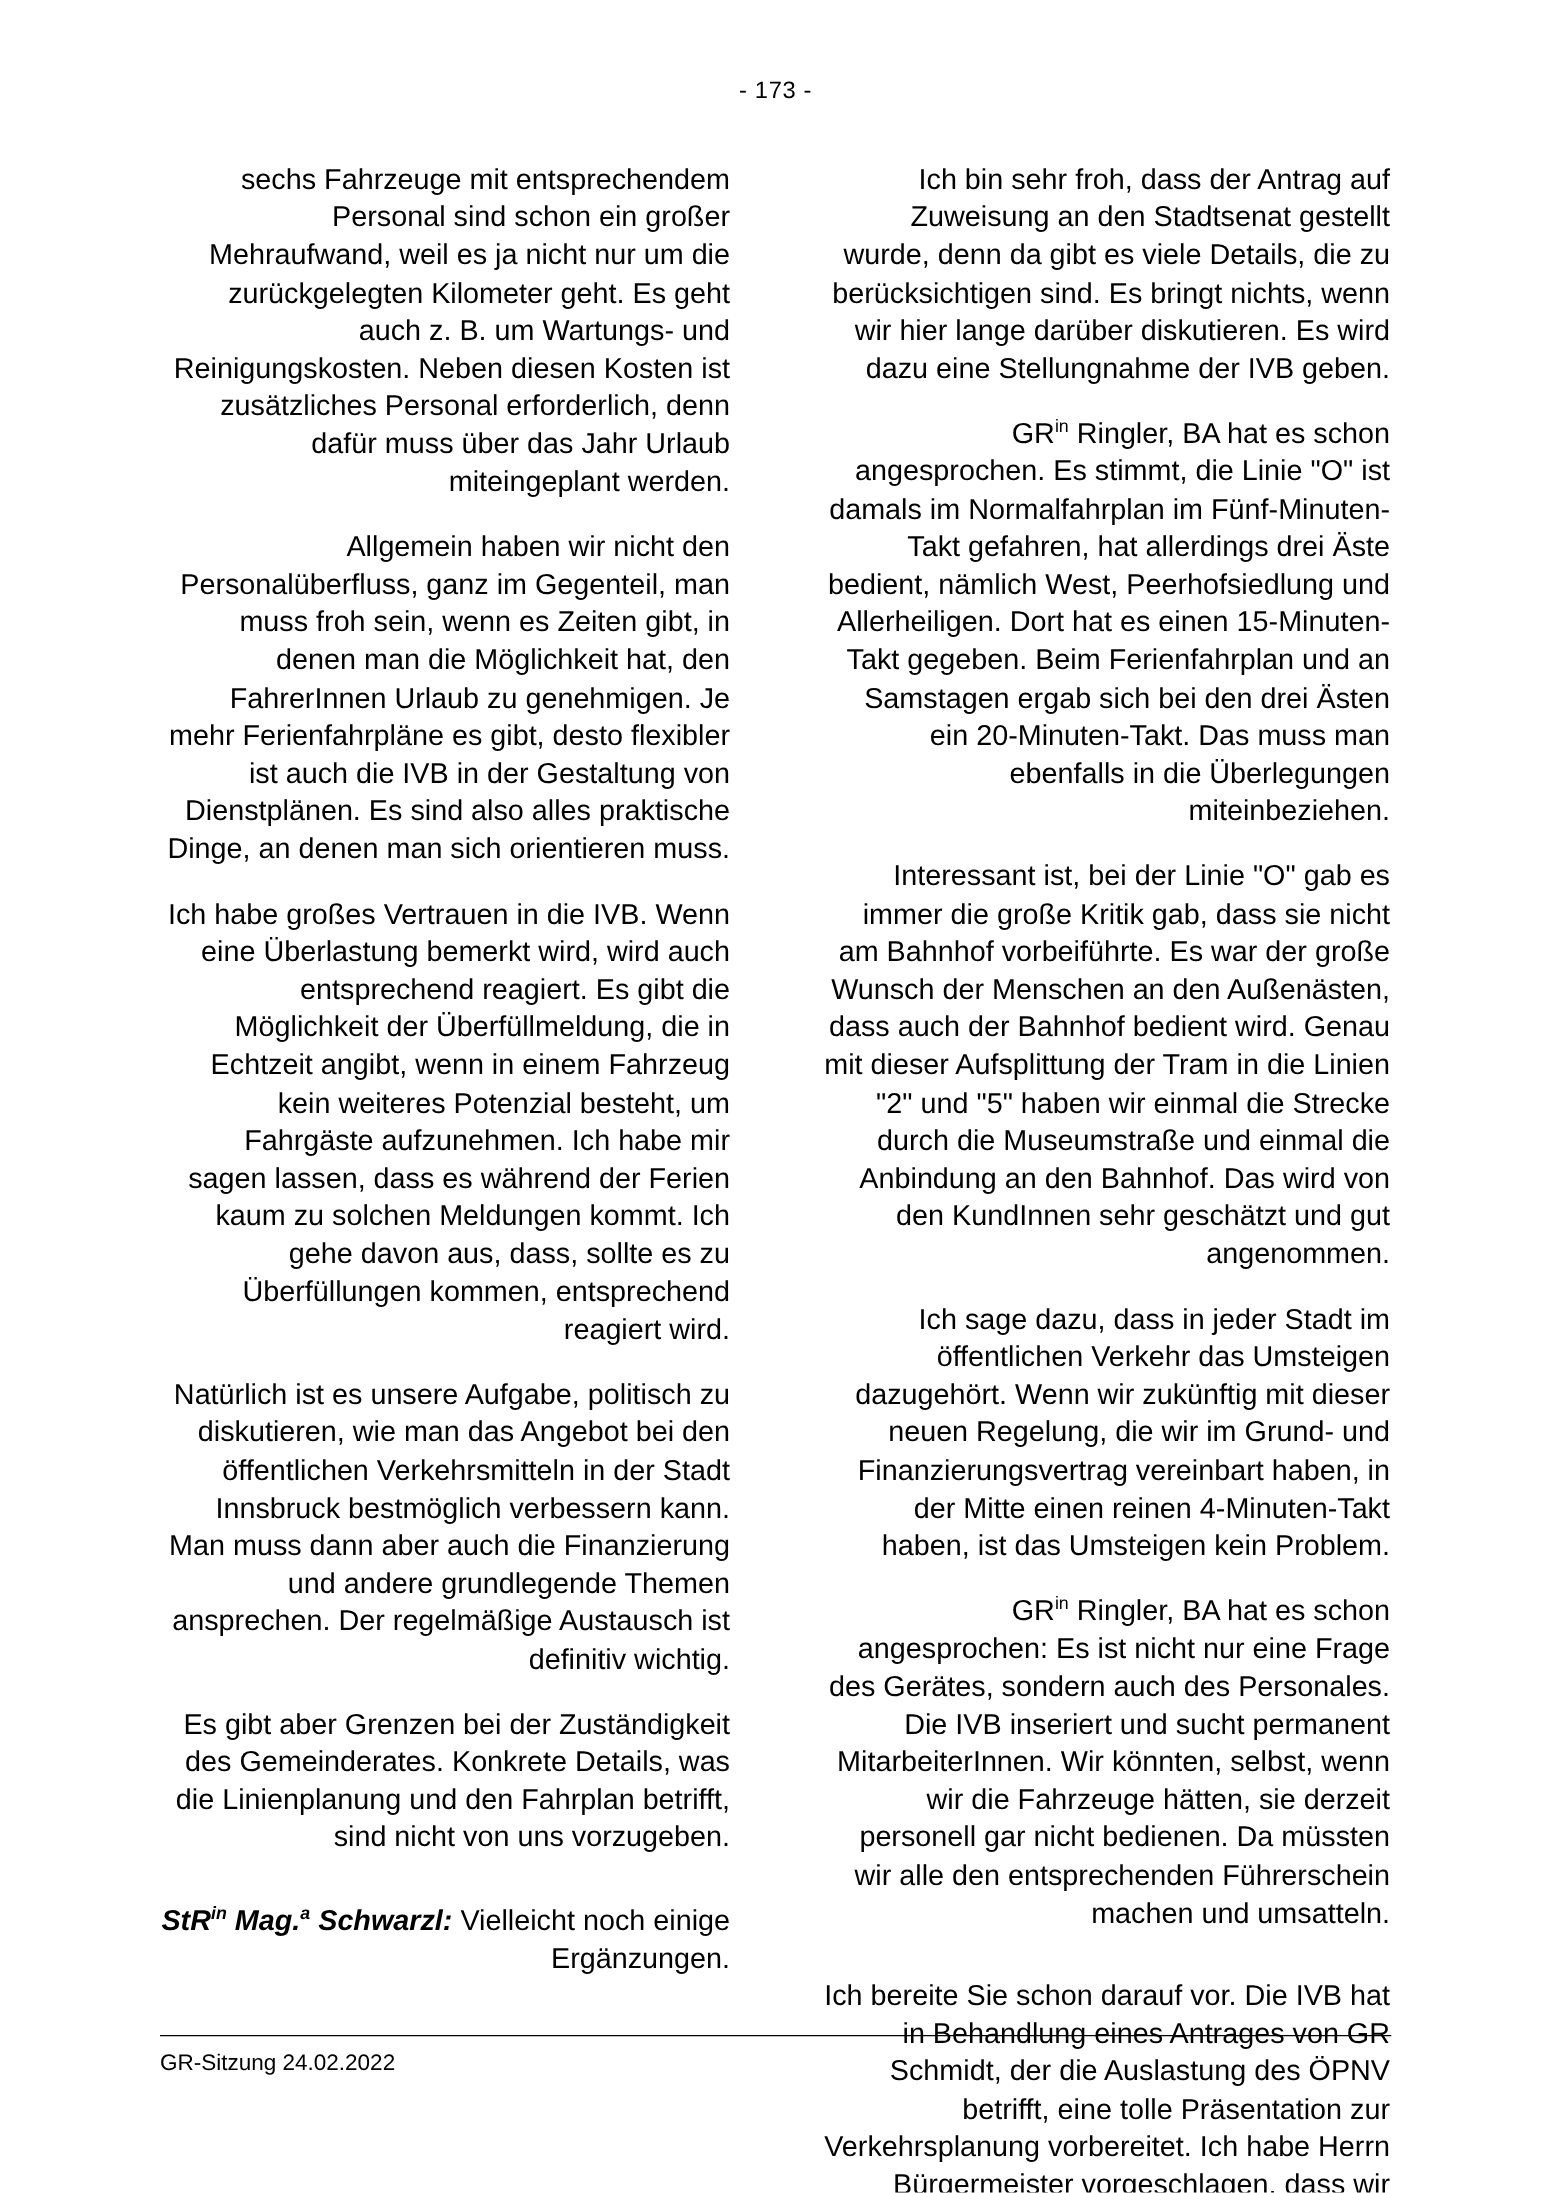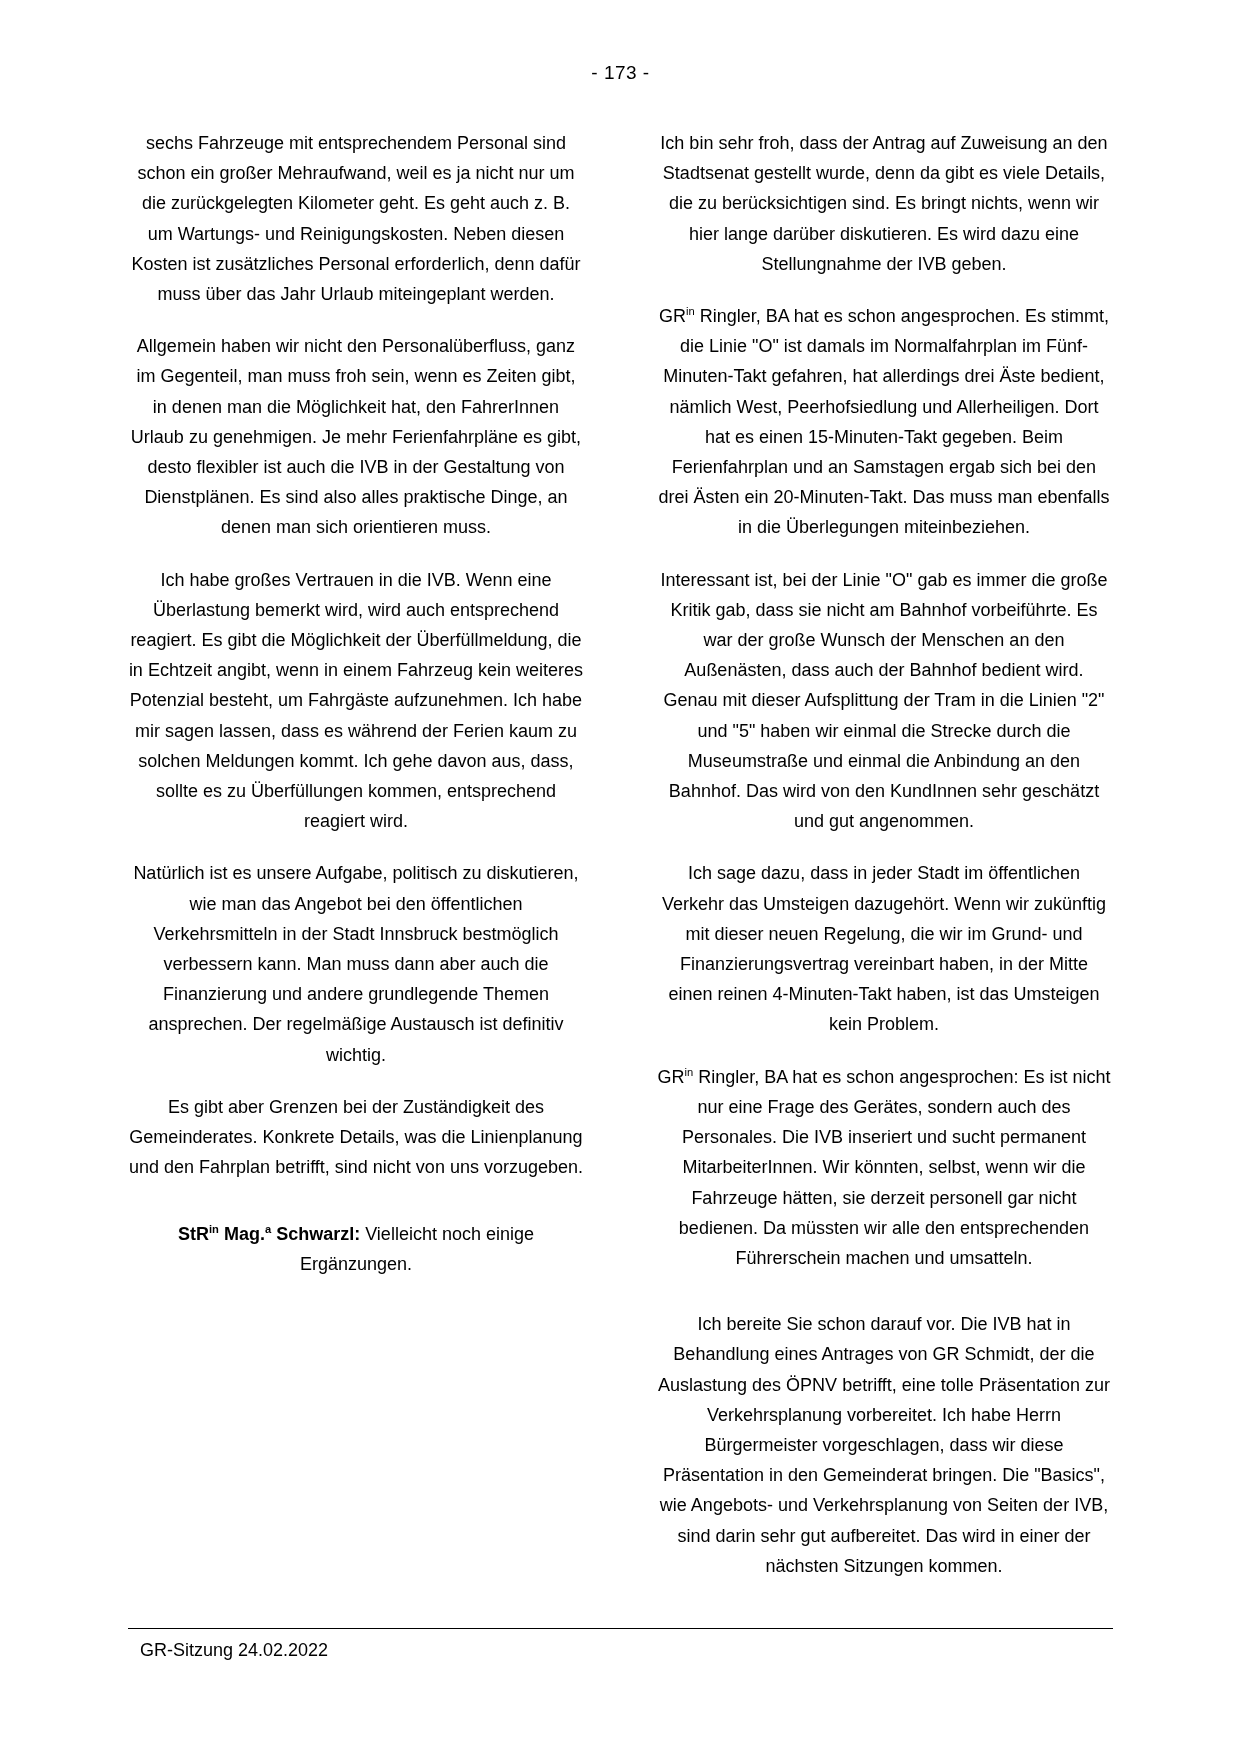--- a/index.html
+++ b/index.html
@@ -36,51 +36,51 @@
     left: 128px;
     width: 985px;
     display: flex;
     gap: 72px;
   }
   .col {
     width: 456px;
   }
   p {
     margin: 0 0 22px 0;
-    font-size: 18px;
+    font-size: 23px;
     line-height: 30.2px;
-    text-align: center;
+    text-align: right;
     hyphens: manual;
   }
   p:last-child {
     margin-bottom: 0;
     margin-top: 36px;
   }
   sup {
     font-size: 0.62em;
     vertical-align: super;
     line-height: 0;
   }
   .speaker {
     font-weight: bold;
+    font-style: italic;
   }
   .footer-rule {
     position: absolute;
     left: 128px;
     top: 1628px;
     width: 985px;
     height: 1px;
     background: #000000;
   }
   .footer-text {
     position: absolute;
     left: 128px;
     top: 1640px;
     font-size: 18px;
-    margin-left: 12px;
   }
 </style>
 </head>
 <body>
 
 <div class="page">
 
   <div class="page-number">- 173 -</div>
 
   <div class="columns">

